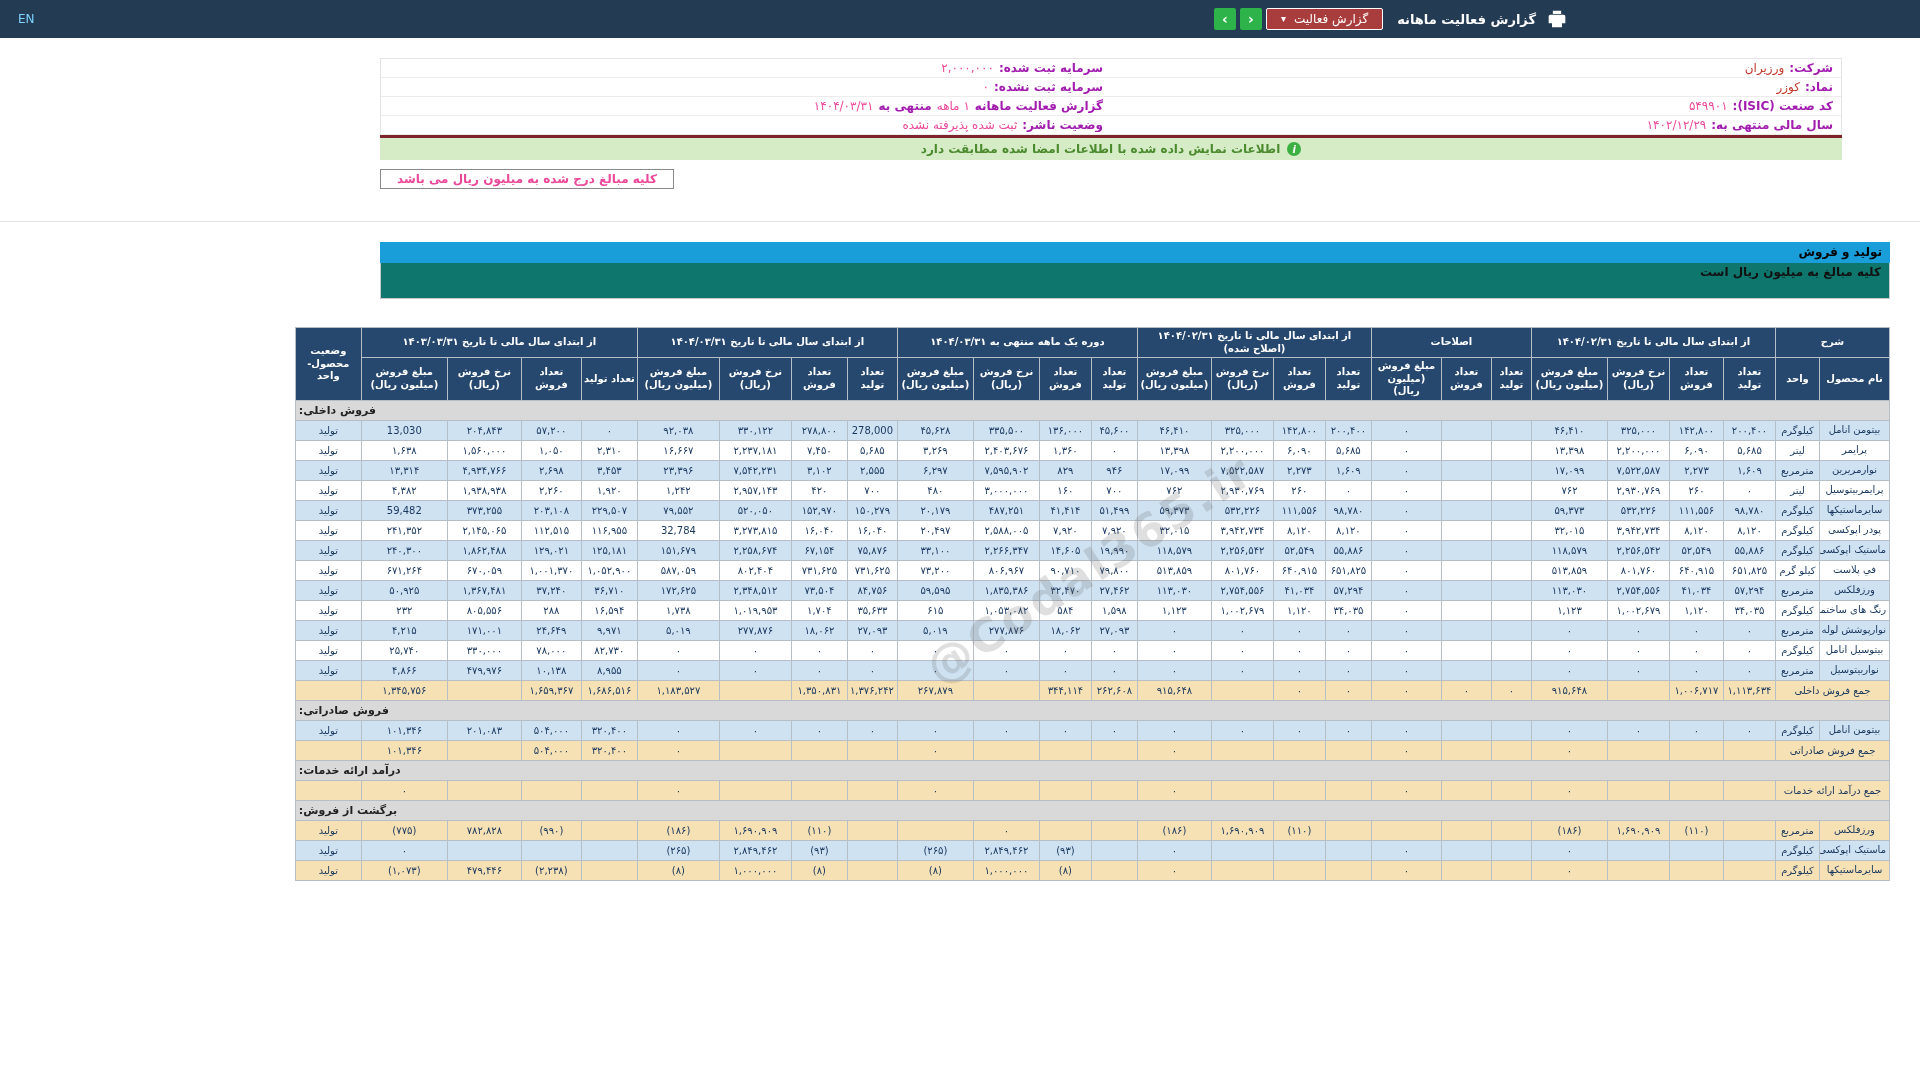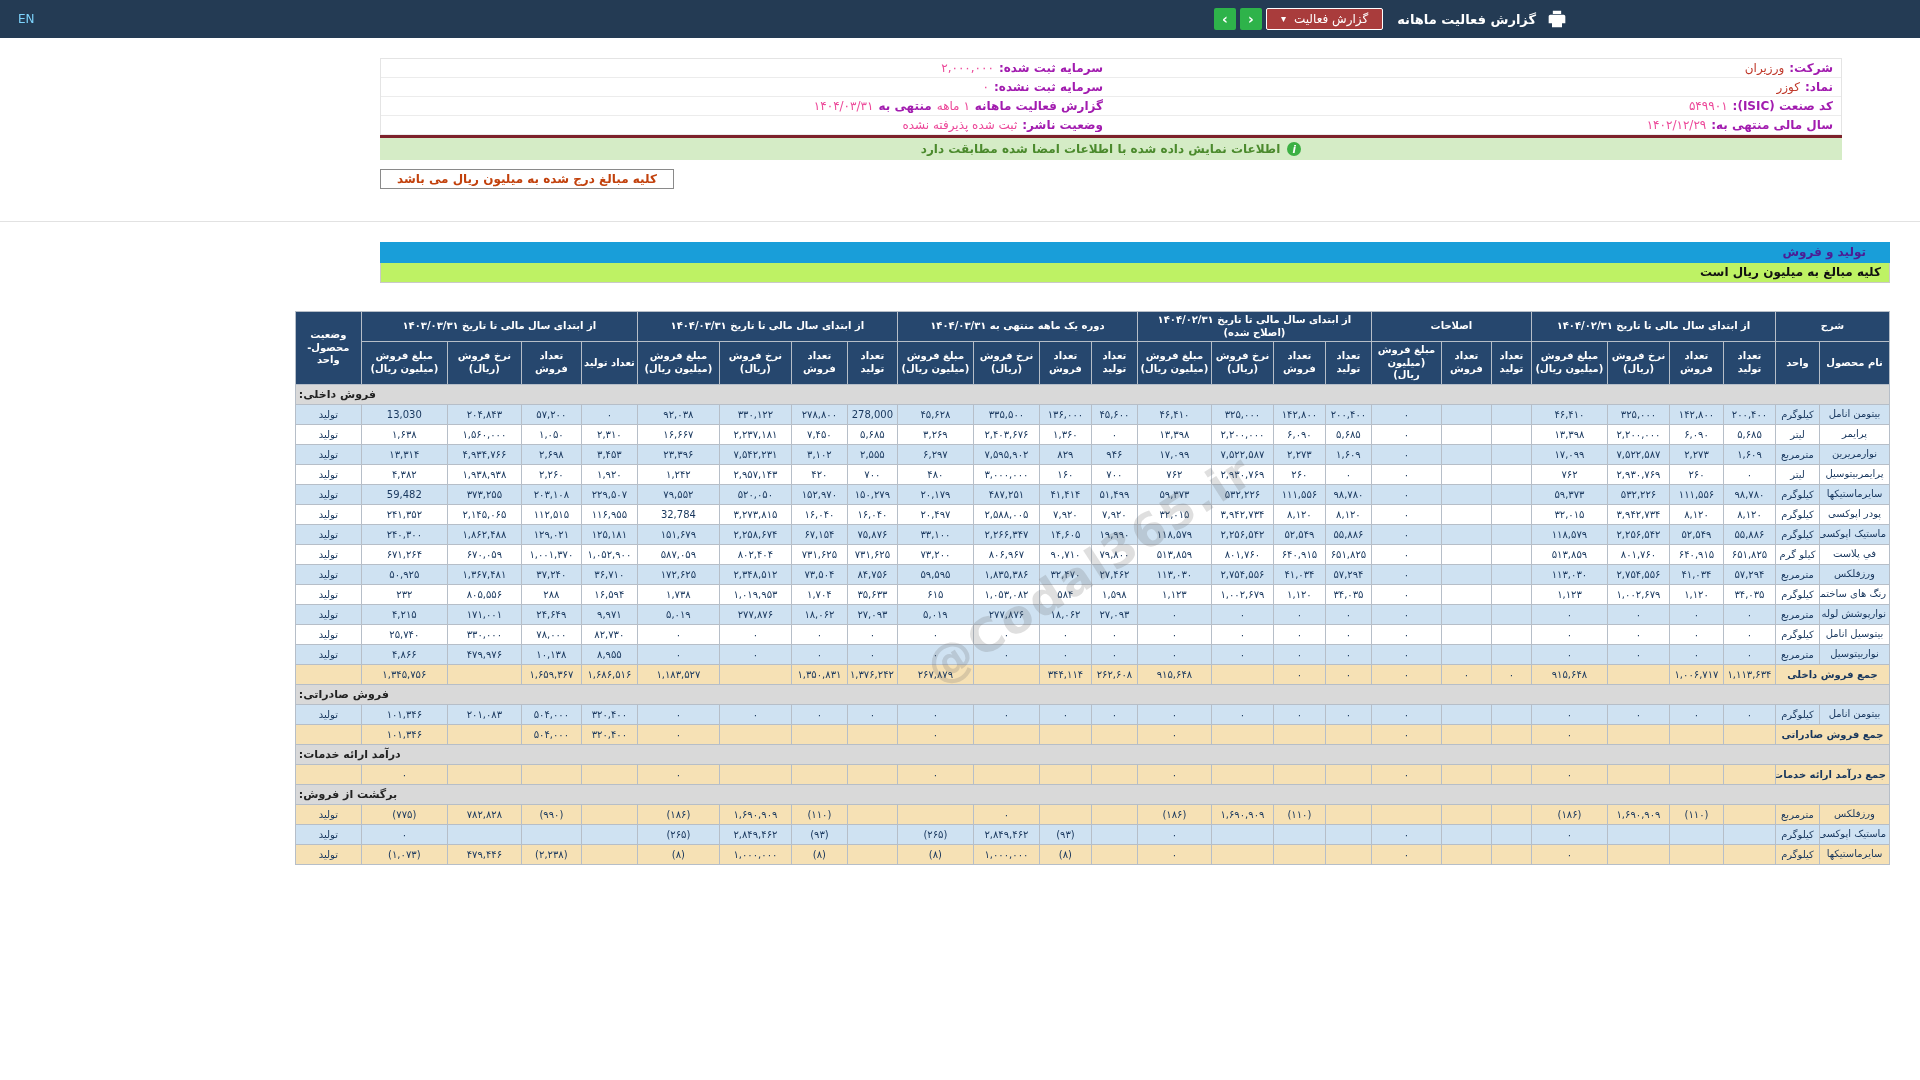--- a/index.html
+++ b/index.html
@@ -44,50 +44,50 @@
     height:22px; display:flex; align-items:center; justify-content:center; gap:7px;
   }
   .info-icon {
     width:14px; height:14px; border-radius:50%; background:#3cb043; color:#fff;
     font-size:10px; font-weight:bold; font-style:italic;
     display:flex; align-items:center; justify-content:center; flex:0 0 auto;
   }
   .amounts-note-wrap { display:flex; margin-top:9px; }
   .amounts-note {
     margin-right:auto; border:1px solid #8a8a8a; padding:2px 16px;
-    font-size:12px; font-weight:bold; color:#c2410c; background:#fff; white-space:nowrap;
+    font-size:12px; font-weight:bold; color:#ec4899; background:#fff; white-space:nowrap;
   }
   .full-divider { border-top:1px solid #e2e2e2; margin-top:32px; width:1920px; }
 
   
   .table-area { margin:20px 30px 0; width:1510px; position:relative; }
-  .blue-band { background:#199ed9; color:#4c1d95; font-weight:bold; font-size:12px; height:21px; line-height:21px; padding:0 24px; }
+  .blue-band { background:#199ed9; color:#000000; font-weight:bold; font-size:12px; height:21px; line-height:21px; padding:0 8px; }
   .subtitle-row {
     border:1px solid #c9c9c9; border-top:none; font-size:12px; font-weight:bold;
-    height:20px; line-height:19px; padding:0 8px; background:#bef264; margin-bottom:28px; color:#111;
+    height:36px; line-height:19px; padding:0 8px; background:#0f766e; margin-bottom:28px; color:#111;
   }
   table.main { width:1510px; border-collapse:collapse; table-layout:fixed; font-size:10px; }
   table.main th, table.main td {
     border:1px solid #b6bec8; padding:1px 3px; text-align:center;
     overflow:hidden; white-space:nowrap; height:20px; color:#17365d;
   }
   table.main thead th {
     background:#26476e; color:#fff; font-weight:bold; font-size:10px;
     white-space:normal; height:auto; padding:2px 2px; line-height:1.25;
   }
   tr.blue  td { background:#cfe2f2; }
   tr.white td { background:#ffffff; }
   tr.sum td, tr.cream td { background:#f6e1b5; }
   tr.section td {
     background:#d9d9d9; text-align:left; font-weight:bold; color:#222;
     font-size:11px; padding-right:6px;
   }
   td.name { white-space:normal; line-height:1.15; color:#17365d; }
   td.unit, td.status-cell { color:#222; }
-  td.sum-label { white-space:normal; color:#222;font-weight:bold; }
+  td.sum-label { white-space:normal; color:#222; }
   td.neg { color:#cf1d1d; }
 
   .watermark {
     position:absolute; top:300px; left:520px; font-size:46px; font-weight:bold;
     color:rgba(110,110,110,0.22); transform:rotate(-33deg); direction:ltr;
     letter-spacing:3px; pointer-events:none; z-index:5; white-space:nowrap;
   }
 </style>
 </head>
 <body>

